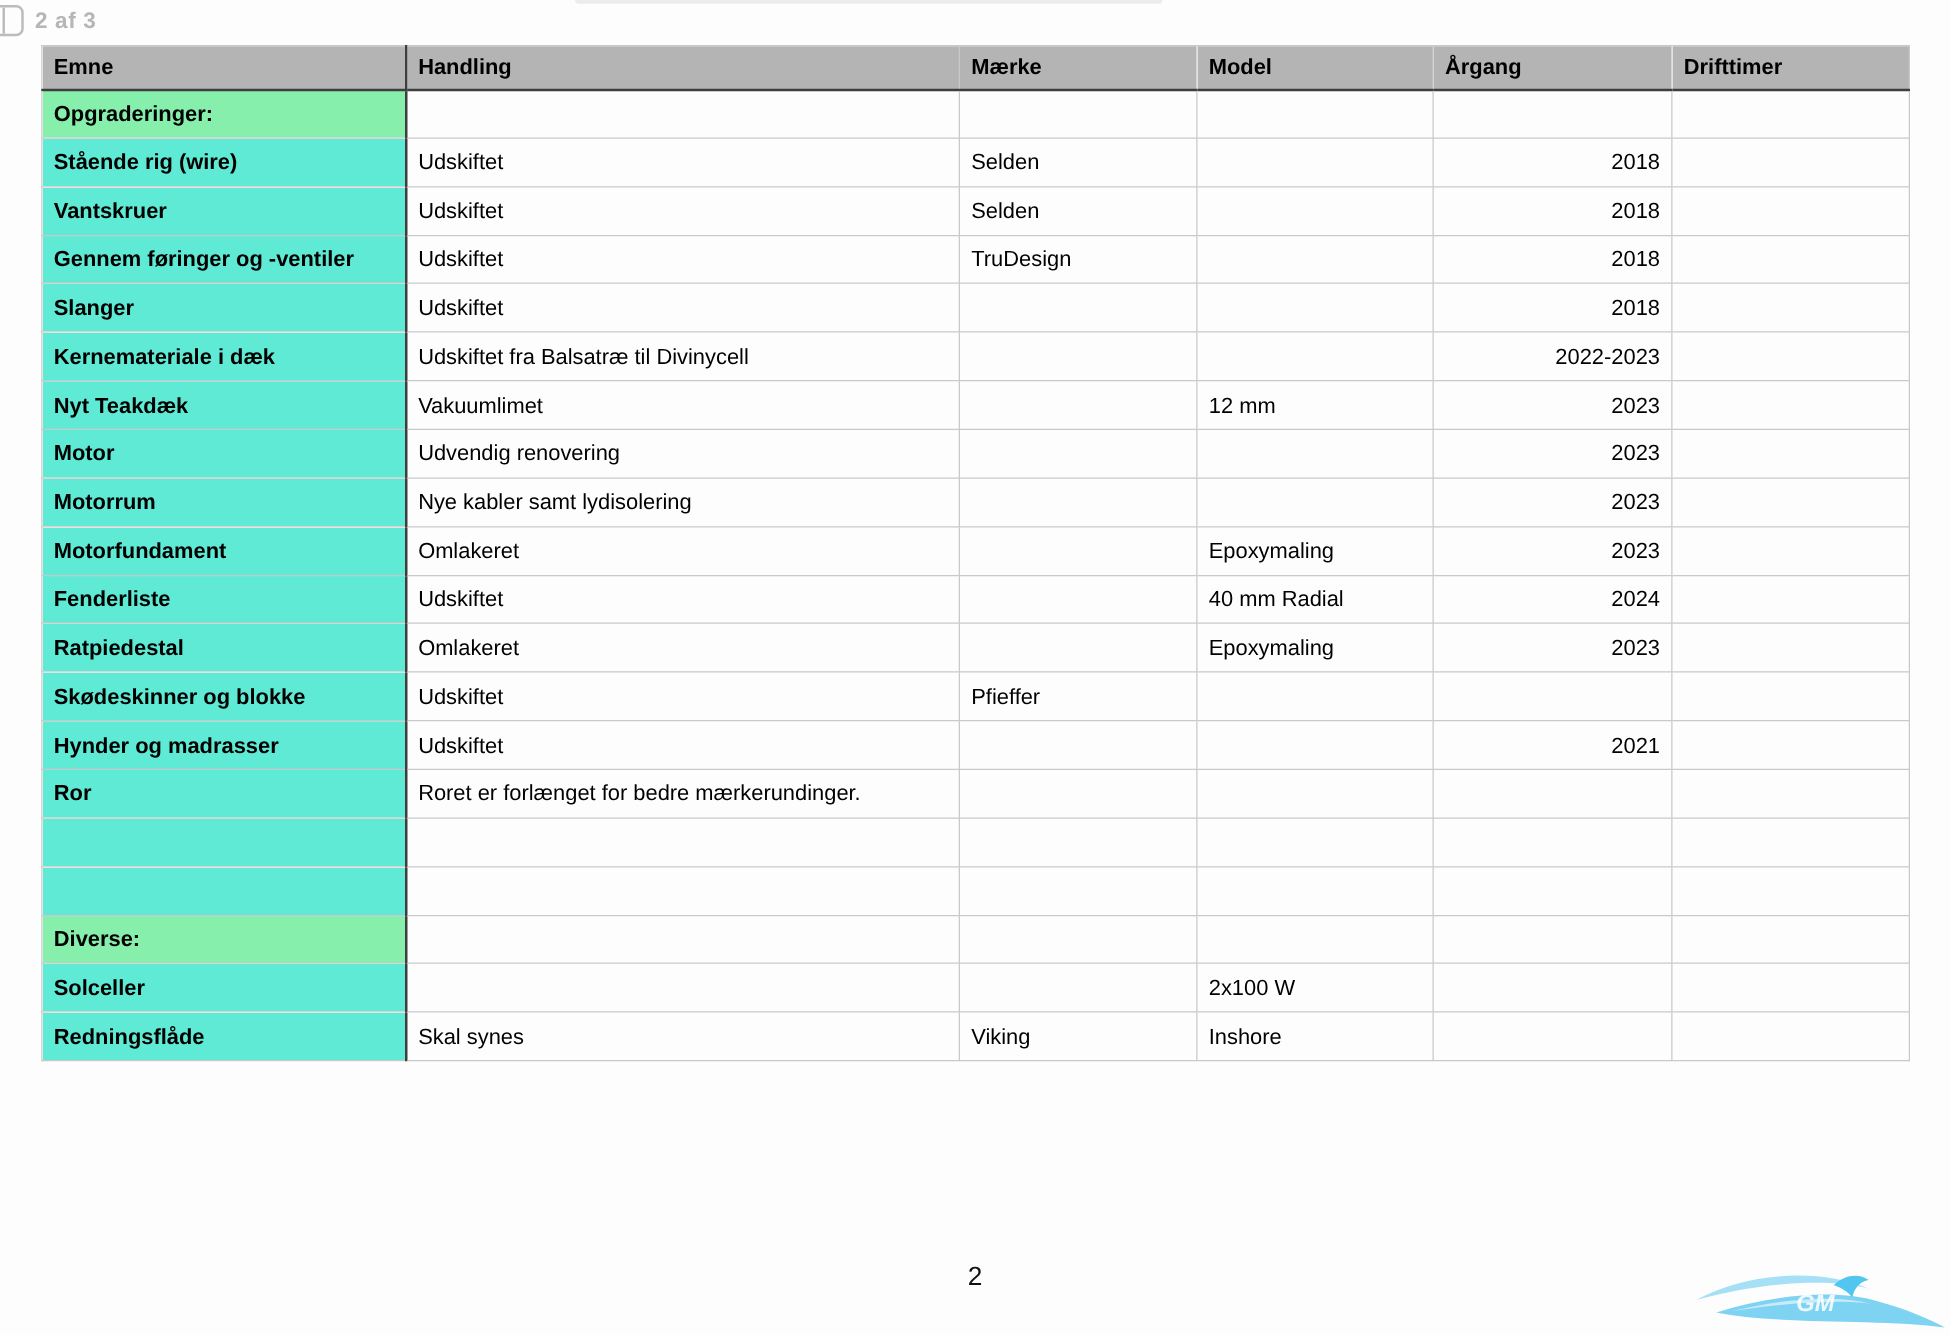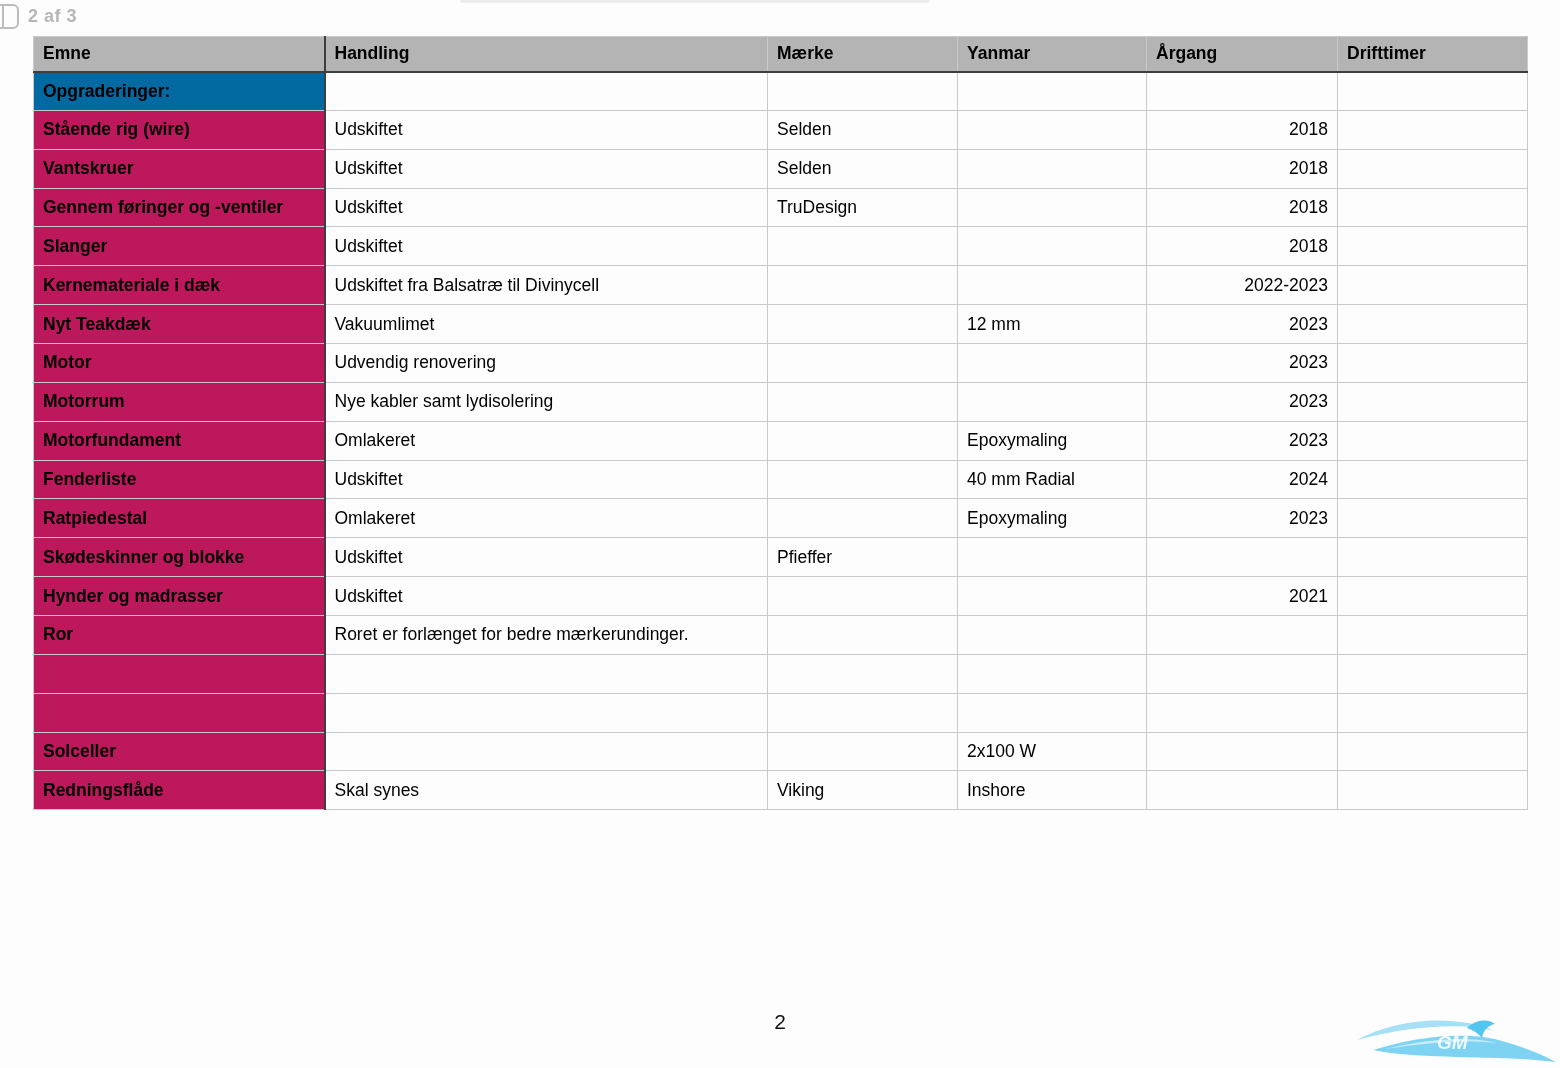--- a/index.html
+++ b/index.html
@@ -42,23 +42,23 @@
   .doc-table thead tr{height:35px;}
   .doc-table thead th{
     background:#b4b4b4;font-weight:700;
     border-bottom:2.5px solid #3e3e3e;
   }
   .doc-table tbody tr{height:38.87px;}
   .doc-table td:first-child,.doc-table th:first-child{
     border-right:2px solid #3e3e3e;
   }
   .doc-table tbody td:first-child{
-    background:#be185d;font-weight:700;
-  }
-  .doc-table tbody tr.section td:first-child{background:#0369a1;}
+    background:#5eead4;font-weight:700;
+  }
+  .doc-table tbody tr.section td:first-child{background:#86efac;}
   .doc-table td.num{text-align:right;}
   
   .page-number{
     position:absolute;left:33px;width:1494px;top:1010px;
     text-align:center;font-size:21px;color:#111;
   }
   .wave-logo{
     position:absolute;left:1355px;top:1005px;width:205px;height:63px;
   }
 </style>
@@ -82,21 +82,21 @@
       <col style="width:190px">
     <col style="width:189px">
       <col style="width:191px">
       <col style="width:190px">
   </colgroup>
   <thead>
     <tr>
       <th>Emne</th>
       <th>Handling</th>
       <th>Mærke</th>
-      <th>Yanmar</th>
+      <th>Model</th>
       <th>Årgang</th>
       <th>Drifttimer</th>
     </tr>
   </thead>
   <tbody>
       <tr class="section">
         <td>Opgraderinger:</td>
         <td></td>
         <td></td>
         <td></td>
@@ -224,20 +224,28 @@
         <td></td>
       </tr>
       <tr class="empty">
         <td></td>
         <td></td>
         <td></td>
         <td></td>
         <td class="num"></td>
         <td></td>
       </tr>
+      <tr class="section">
+        <td>Diverse:</td>
+        <td></td>
+        <td></td>
+        <td></td>
+        <td class="num"></td>
+        <td></td>
+      </tr>
       <tr class="data">
         <td>Solceller</td>
         <td></td>
         <td></td>
         <td>2x100 W</td>
         <td class="num"></td>
         <td></td>
       </tr>
       <tr class="data">
         <td>Redningsflåde</td>

